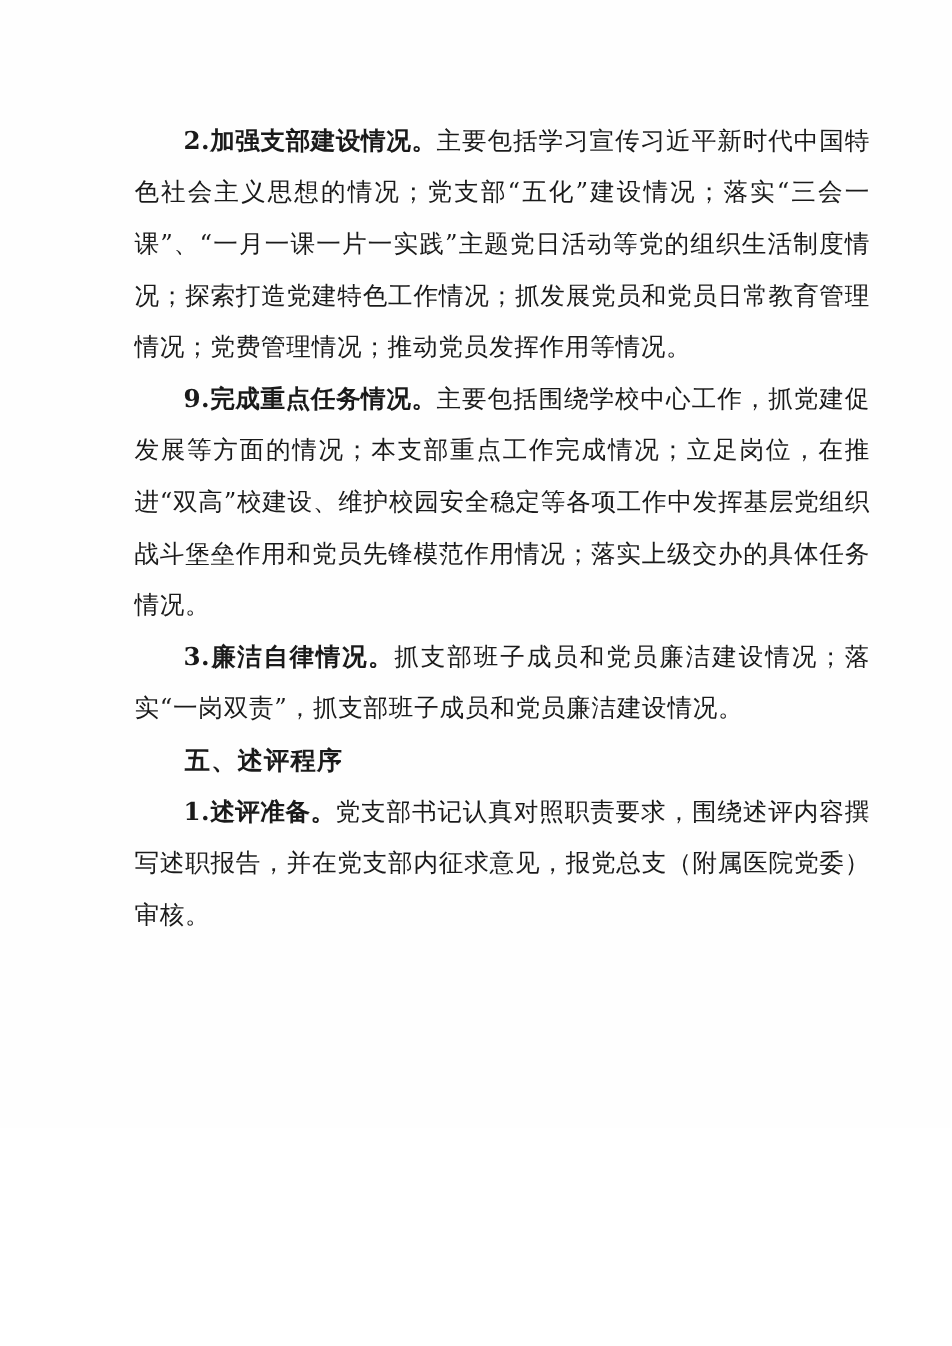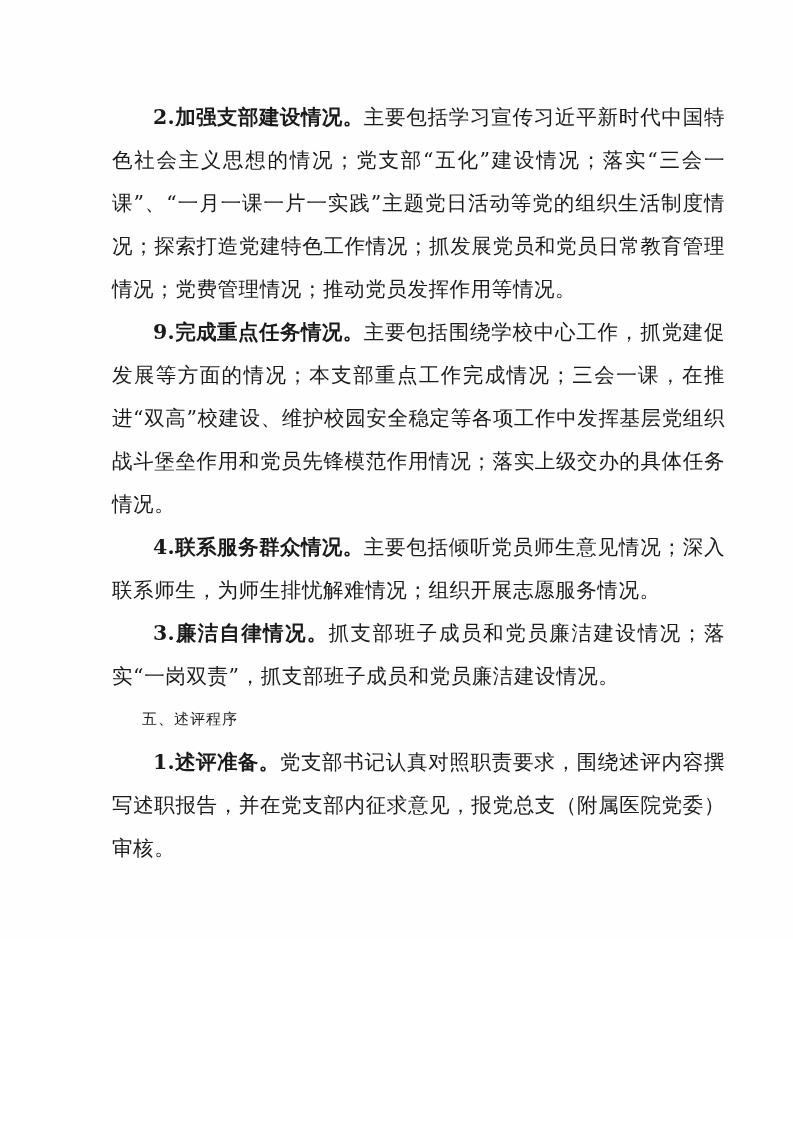--- a/index.html
+++ b/index.html
@@ -33,43 +33,40 @@
     margin: 0 0 0 0;
     text-indent: 2em;
   }
   .lead {
     font-weight: bold;
     letter-spacing: 0.3px;
   }
   .section-heading {
     margin: 0;
     text-indent: 2em;
-    font-weight: normal;
-    font-size: 15px;
+    font-weight: bold;
+    font-size: 21px;
     line-height: 43px;
     letter-spacing: 1px;
   }
 </style>
 </head>
 <body>
 
 <div class="page">
   <div class="doc-body">
 
     <p class="para">
       <span class="lead">2.加强支部建设情况。</span><span>主要包括学习宣传习近平新时代中国特色社会主义思想的情况；党支部“五化”建设情况；落实“三会一课”、“一月一课一片一实践”主题党日活动等党的组织生活制度情况；探索打造党建特色工作情况；抓发展党员和党员日常教育管理情况；党费管理情况；推动党员发挥作用等情况。</span>
     </p>
 
     <p class="para">
-      <span class="lead">9.完成重点任务情况。</span><span>主要包括围绕学校中心工作，抓党建促发展等方面的情况；本支部重点工作完成情况；三会一课，在推进“双高”校建设、维护校园安全稳定等各项工作中发挥基层党组织战斗堡垒作用和党员先锋模范作用情况；落实上级交办的具体任务情况。</span>
+      <span class="lead">9.完成重点任务情况。</span><span>主要包括围绕学校中心工作，抓党建促发展等方面的情况；本支部重点工作完成情况；立足岗位，在推进“双高”校建设、维护校园安全稳定等各项工作中发挥基层党组织战斗堡垒作用和党员先锋模范作用情况；落实上级交办的具体任务情况。</span>
     </p>
 
-    <p class="para">
-      <span class="lead">4.联系服务群众情况。</span><span>主要包括倾听党员师生意见情况；深入联系师生，为师生排忧解难情况；组织开展志愿服务情况。</span>
-    </p>
 
     <p class="para">
       <span class="lead">3.廉洁自律情况。</span><span>抓支部班子成员和党员廉洁建设情况；落实“一岗双责”，抓支部班子成员和党员廉洁建设情况。</span>
     </p>
 
     <p class="section-heading">五、述评程序</p>
 
     <p class="para">
       <span class="lead">1.述评准备。</span><span>党支部书记认真对照职责要求，围绕述评内容撰写述职报告，并在党支部内征求意见，报党总支（附属医院党委）审核。</span>
     </p>

